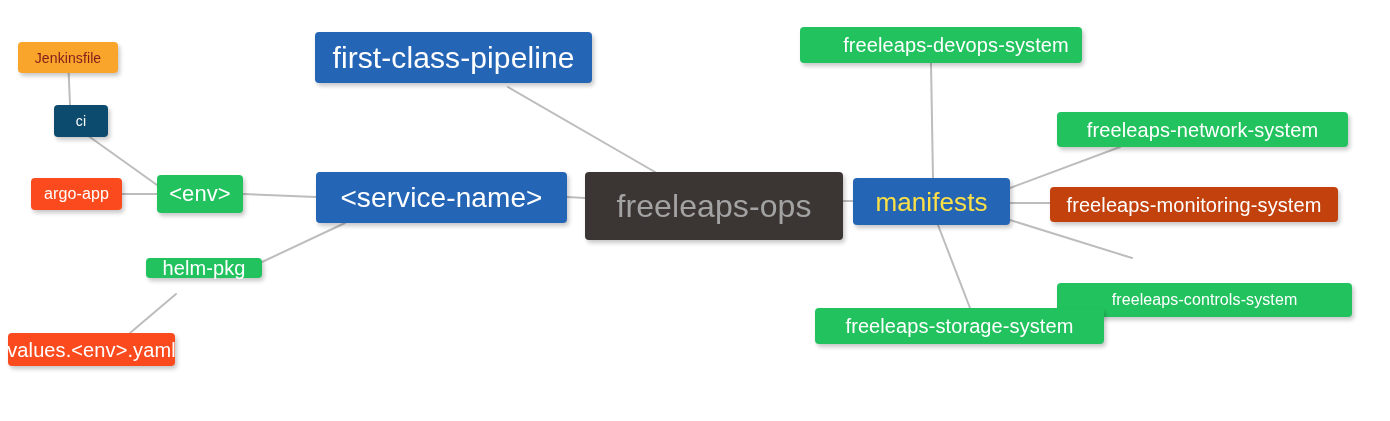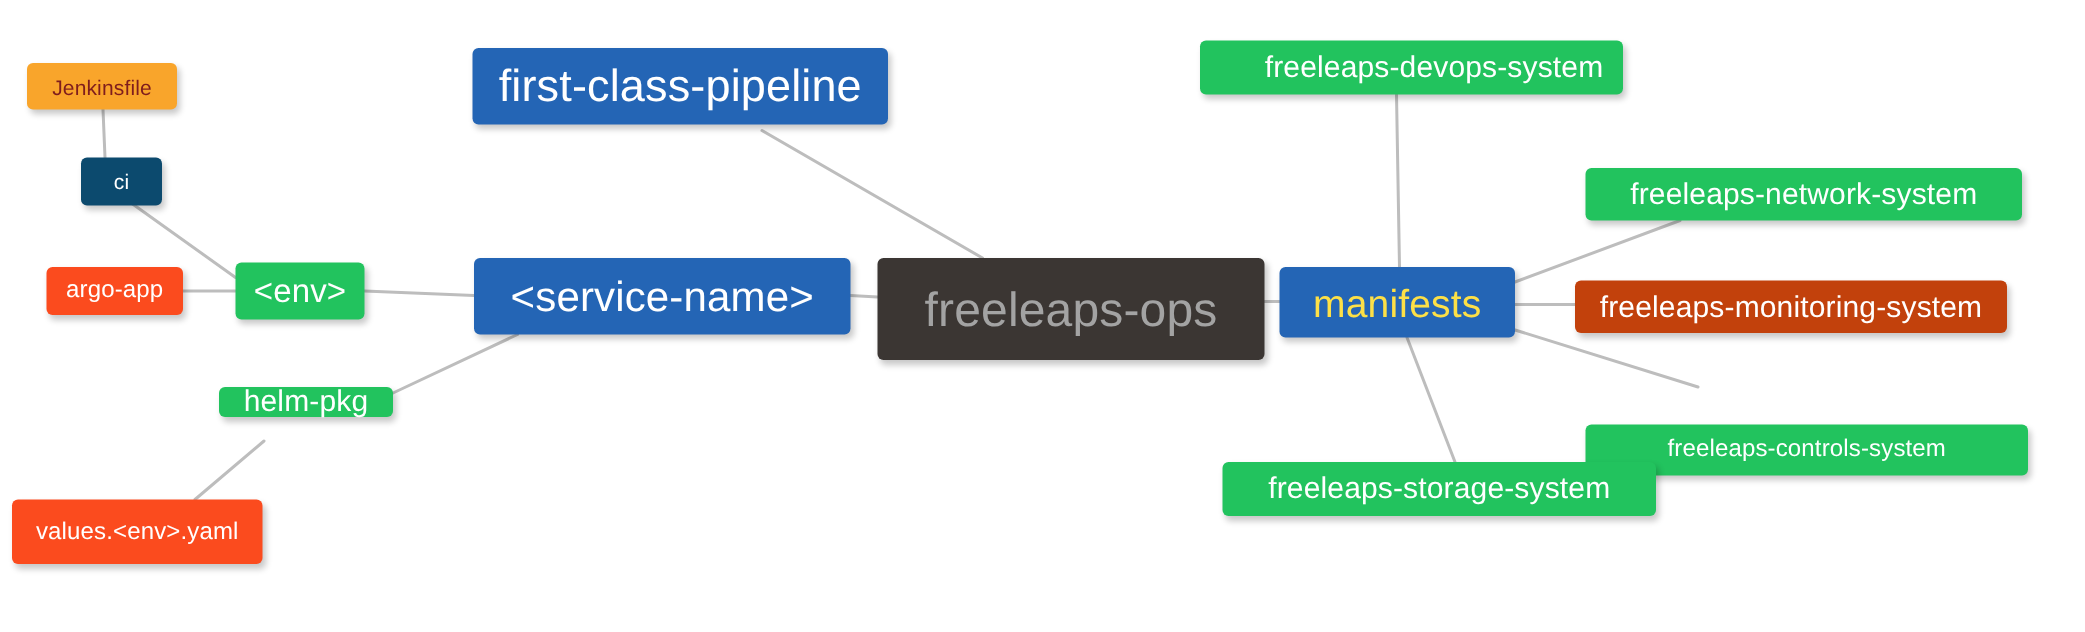--- a/index.html
+++ b/index.html
@@ -58,21 +58,21 @@
       <line x1="1010" y1="203" x2="1050" y2="203" stroke="#bdbdbd" stroke-width="2" stroke-linecap="round"></line>
       <line x1="1010" y1="220" x2="1132" y2="258" stroke="#bdbdbd" stroke-width="2" stroke-linecap="round"></line>
       <line x1="938" y1="225" x2="970" y2="308" stroke="#bdbdbd" stroke-width="2" stroke-linecap="round"></line>
     </svg>
   <div id="node-layer">
       <div class="node" style="left: 18px; top: 42px; width: 100px; height: 31px; background: rgb(249, 165, 43); color: #7f1d1d; font-size: 14px;">Jenkinsfile</div>
       <div class="node" style="left: 54px; top: 105px; width: 54px; height: 32px; background: #0c4a6e; color: rgb(255, 255, 255); font-size: 14px;">ci</div>
       <div class="node" style="left: 31px; top: 178px; width: 91px; height: 32px; background: rgb(251, 75, 30); color: rgb(255, 255, 255); font-size: 16px;">argo-app</div>
       <div class="node" style="left: 157px; top: 175px; width: 86px; height: 38px; background: rgb(34, 195, 94); color: rgb(255, 255, 255); font-size: 22px;">&lt;env&gt;</div>
       <div class="node" style="left: 146px; top: 258px; width: 116px; height: 20px; background: rgb(34, 195, 94); color: rgb(255, 255, 255); font-size: 20px;">helm-pkg</div>
-      <div class="node" style="left: 8px; top: 333px; width: 167px; height: 43px; background: rgb(251, 75, 30); color: rgb(255, 255, 255); font-size: 16px;">values.&lt;env&gt;.yaml</div>
+      <div class="node" style="left: 8px; top: 333px; width: 167px; height: 33px; background: rgb(251, 75, 30); color: rgb(255, 255, 255); font-size: 20px;">values.&lt;env&gt;.yaml</div>
       <div class="node" style="left: 315px; top: 32px; width: 277px; height: 51px; background: rgb(36, 101, 181); color: rgb(255, 255, 255); font-size: 30px;">first-class-pipeline</div>
       <div class="node" style="left: 316px; top: 172px; width: 251px; height: 51px; background: rgb(36, 101, 181); color: rgb(255, 255, 255); font-size: 28px;">&lt;service-name&gt;</div>
       <div class="node" style="left: 585px; top: 172px; width: 258px; height: 68px; background: rgb(59, 54, 51); color: #a3a3a3; font-size: 32px;">freeleaps-ops</div>
       <div class="node" style="left: 853px; top: 178px; width: 157px; height: 47px; background: rgb(36, 101, 181); color: #fde047; font-size: 26px;">manifests</div>
       <div class="node" style="left: 800px; top: 27px; width: 282px; height: 36px; background: rgb(34, 195, 94); color: rgb(255, 255, 255); font-size: 20px; padding-left: 40px;">freeleaps-devops-system</div>
       <div class="node" style="left: 1057px; top: 112px; width: 291px; height: 35px; background: rgb(34, 195, 94); color: rgb(255, 255, 255); font-size: 20px;">freeleaps-network-system</div>
       <div class="node" style="left: 1050px; top: 187px; width: 288px; height: 35px; background: #c2410c; color: rgb(255, 255, 255); font-size: 20px;">freeleaps-monitoring-system</div>
       <div class="node" style="left: 1057px; top: 258px; width: 295px; height: 34px; background: rgb(34, 195, 94); color: rgb(255, 255, 255); font-size: 16px; margin-top: 25px;">freeleaps-controls-system</div>
       <div class="node" style="left: 815px; top: 308px; width: 289px; height: 36px; background: rgb(34, 195, 94); color: rgb(255, 255, 255); font-size: 20px;">freeleaps-storage-system</div>
     </div>

